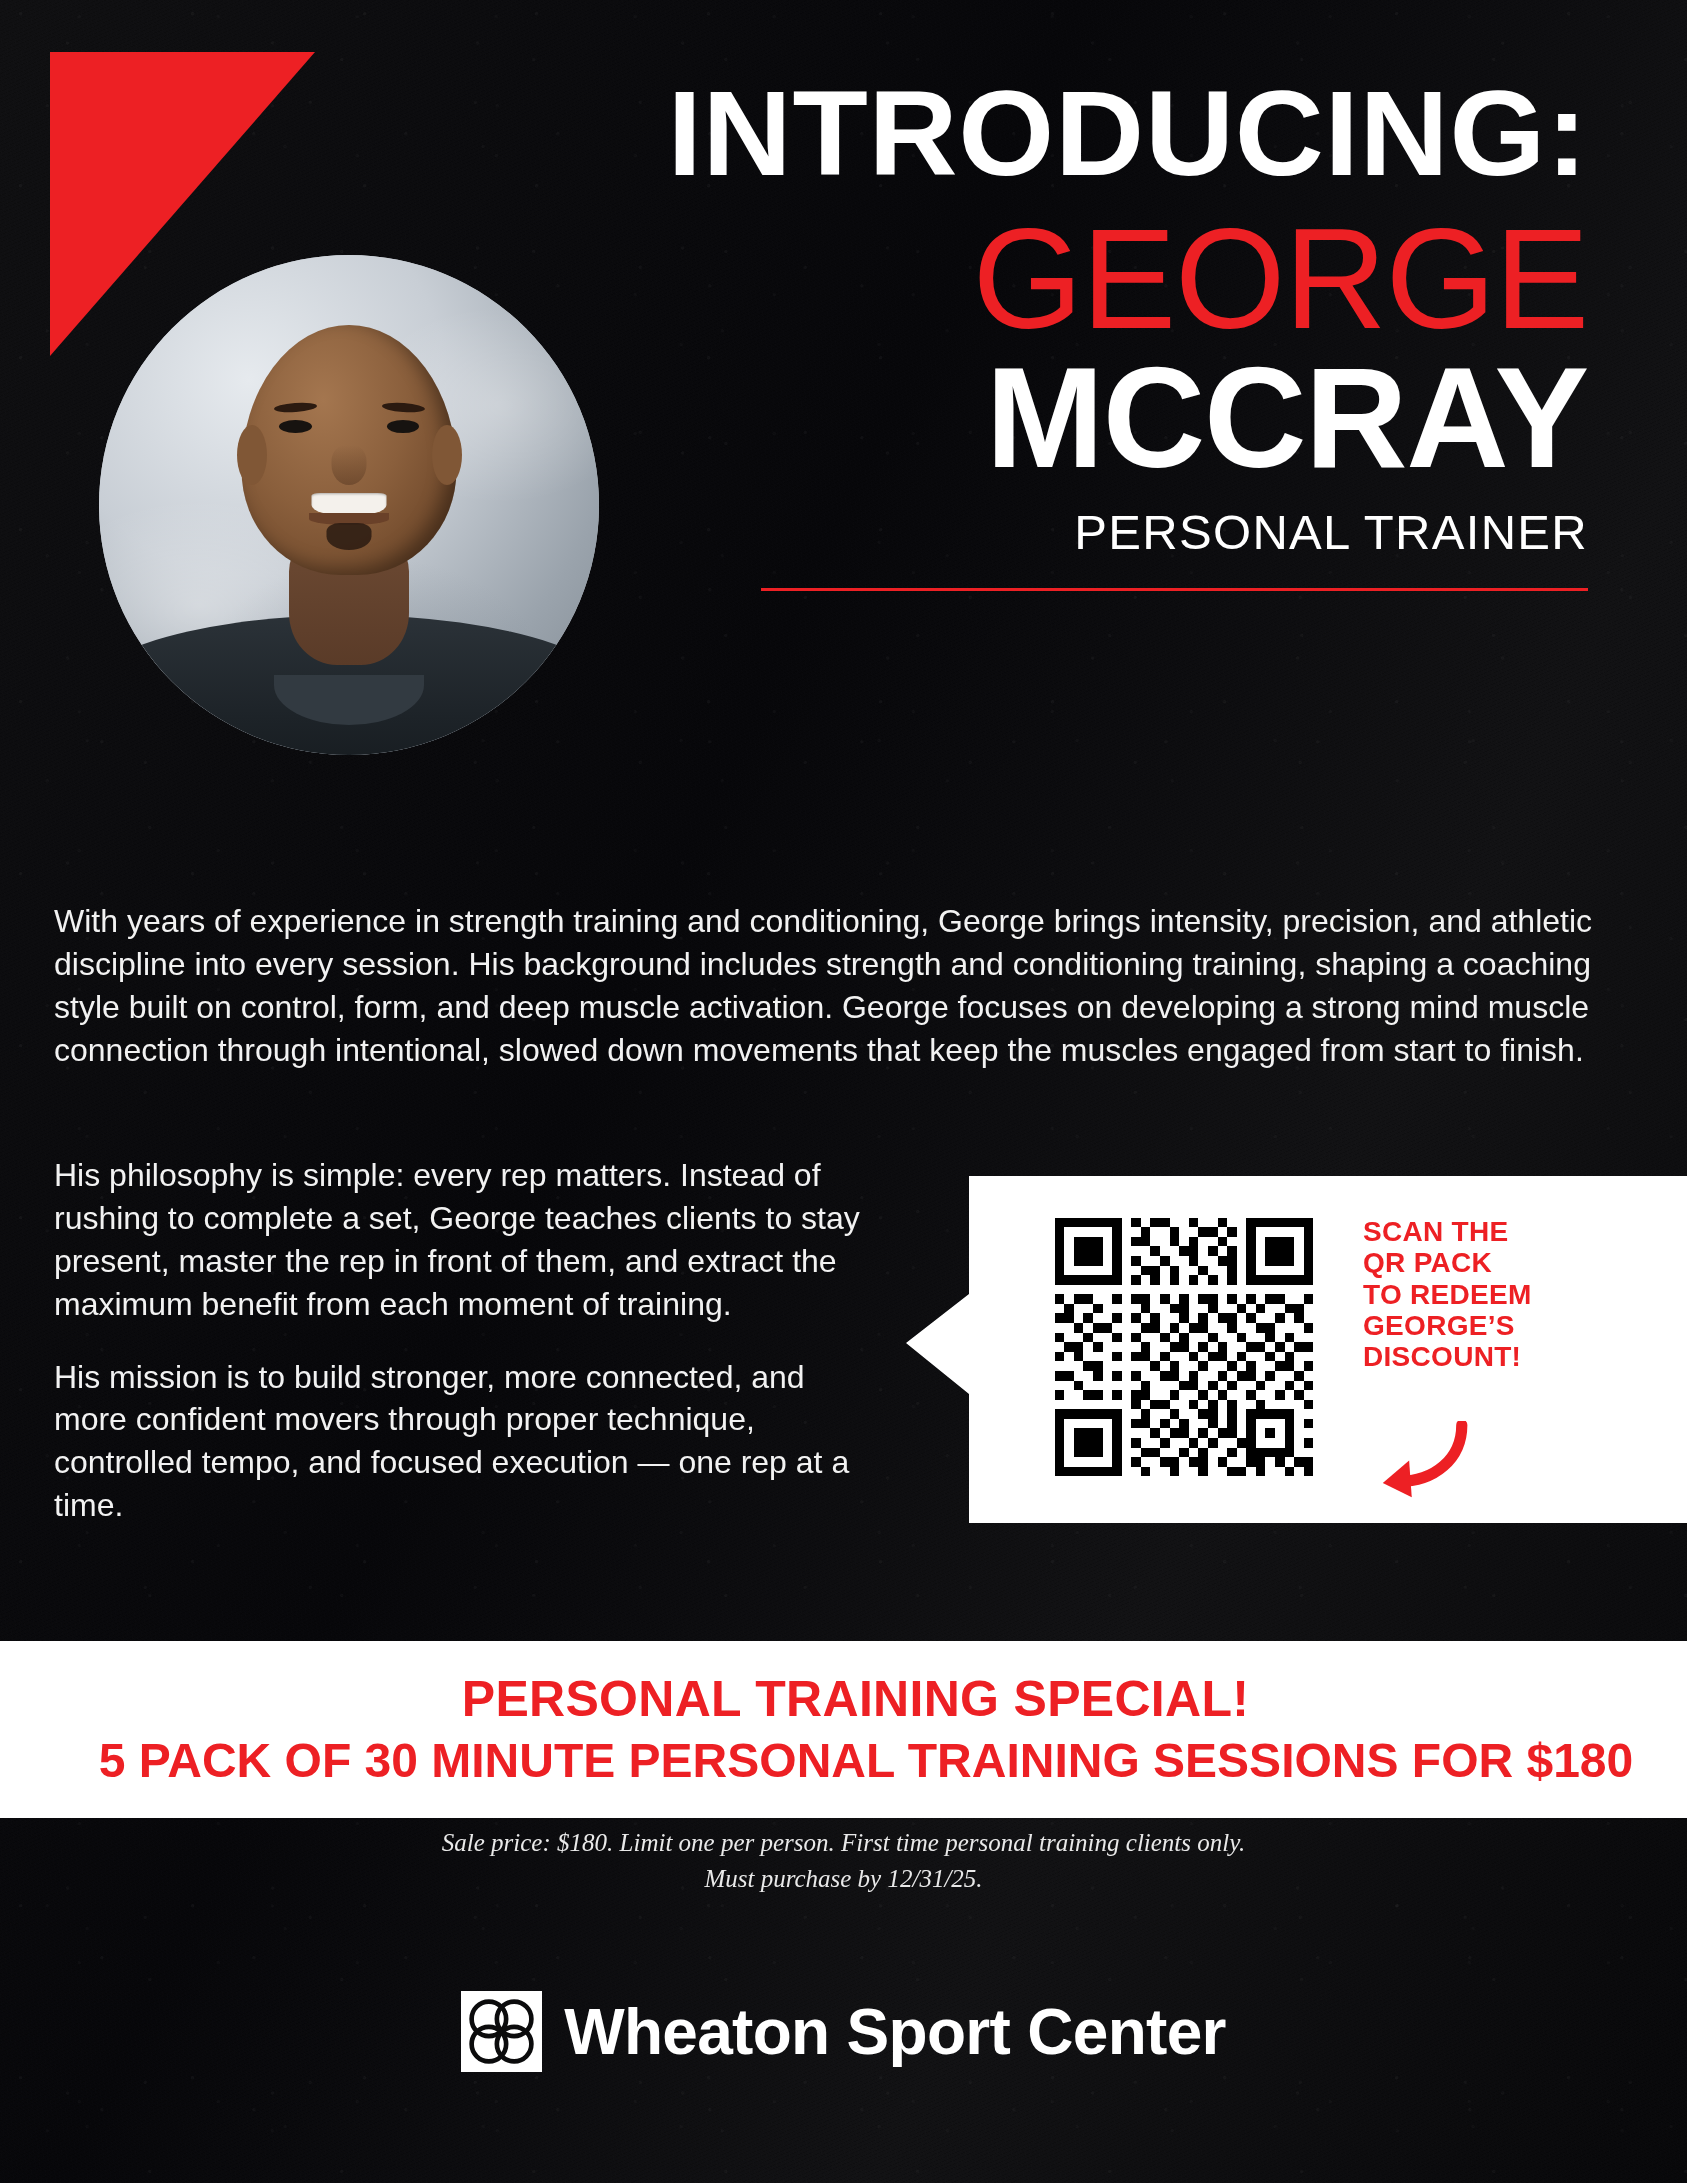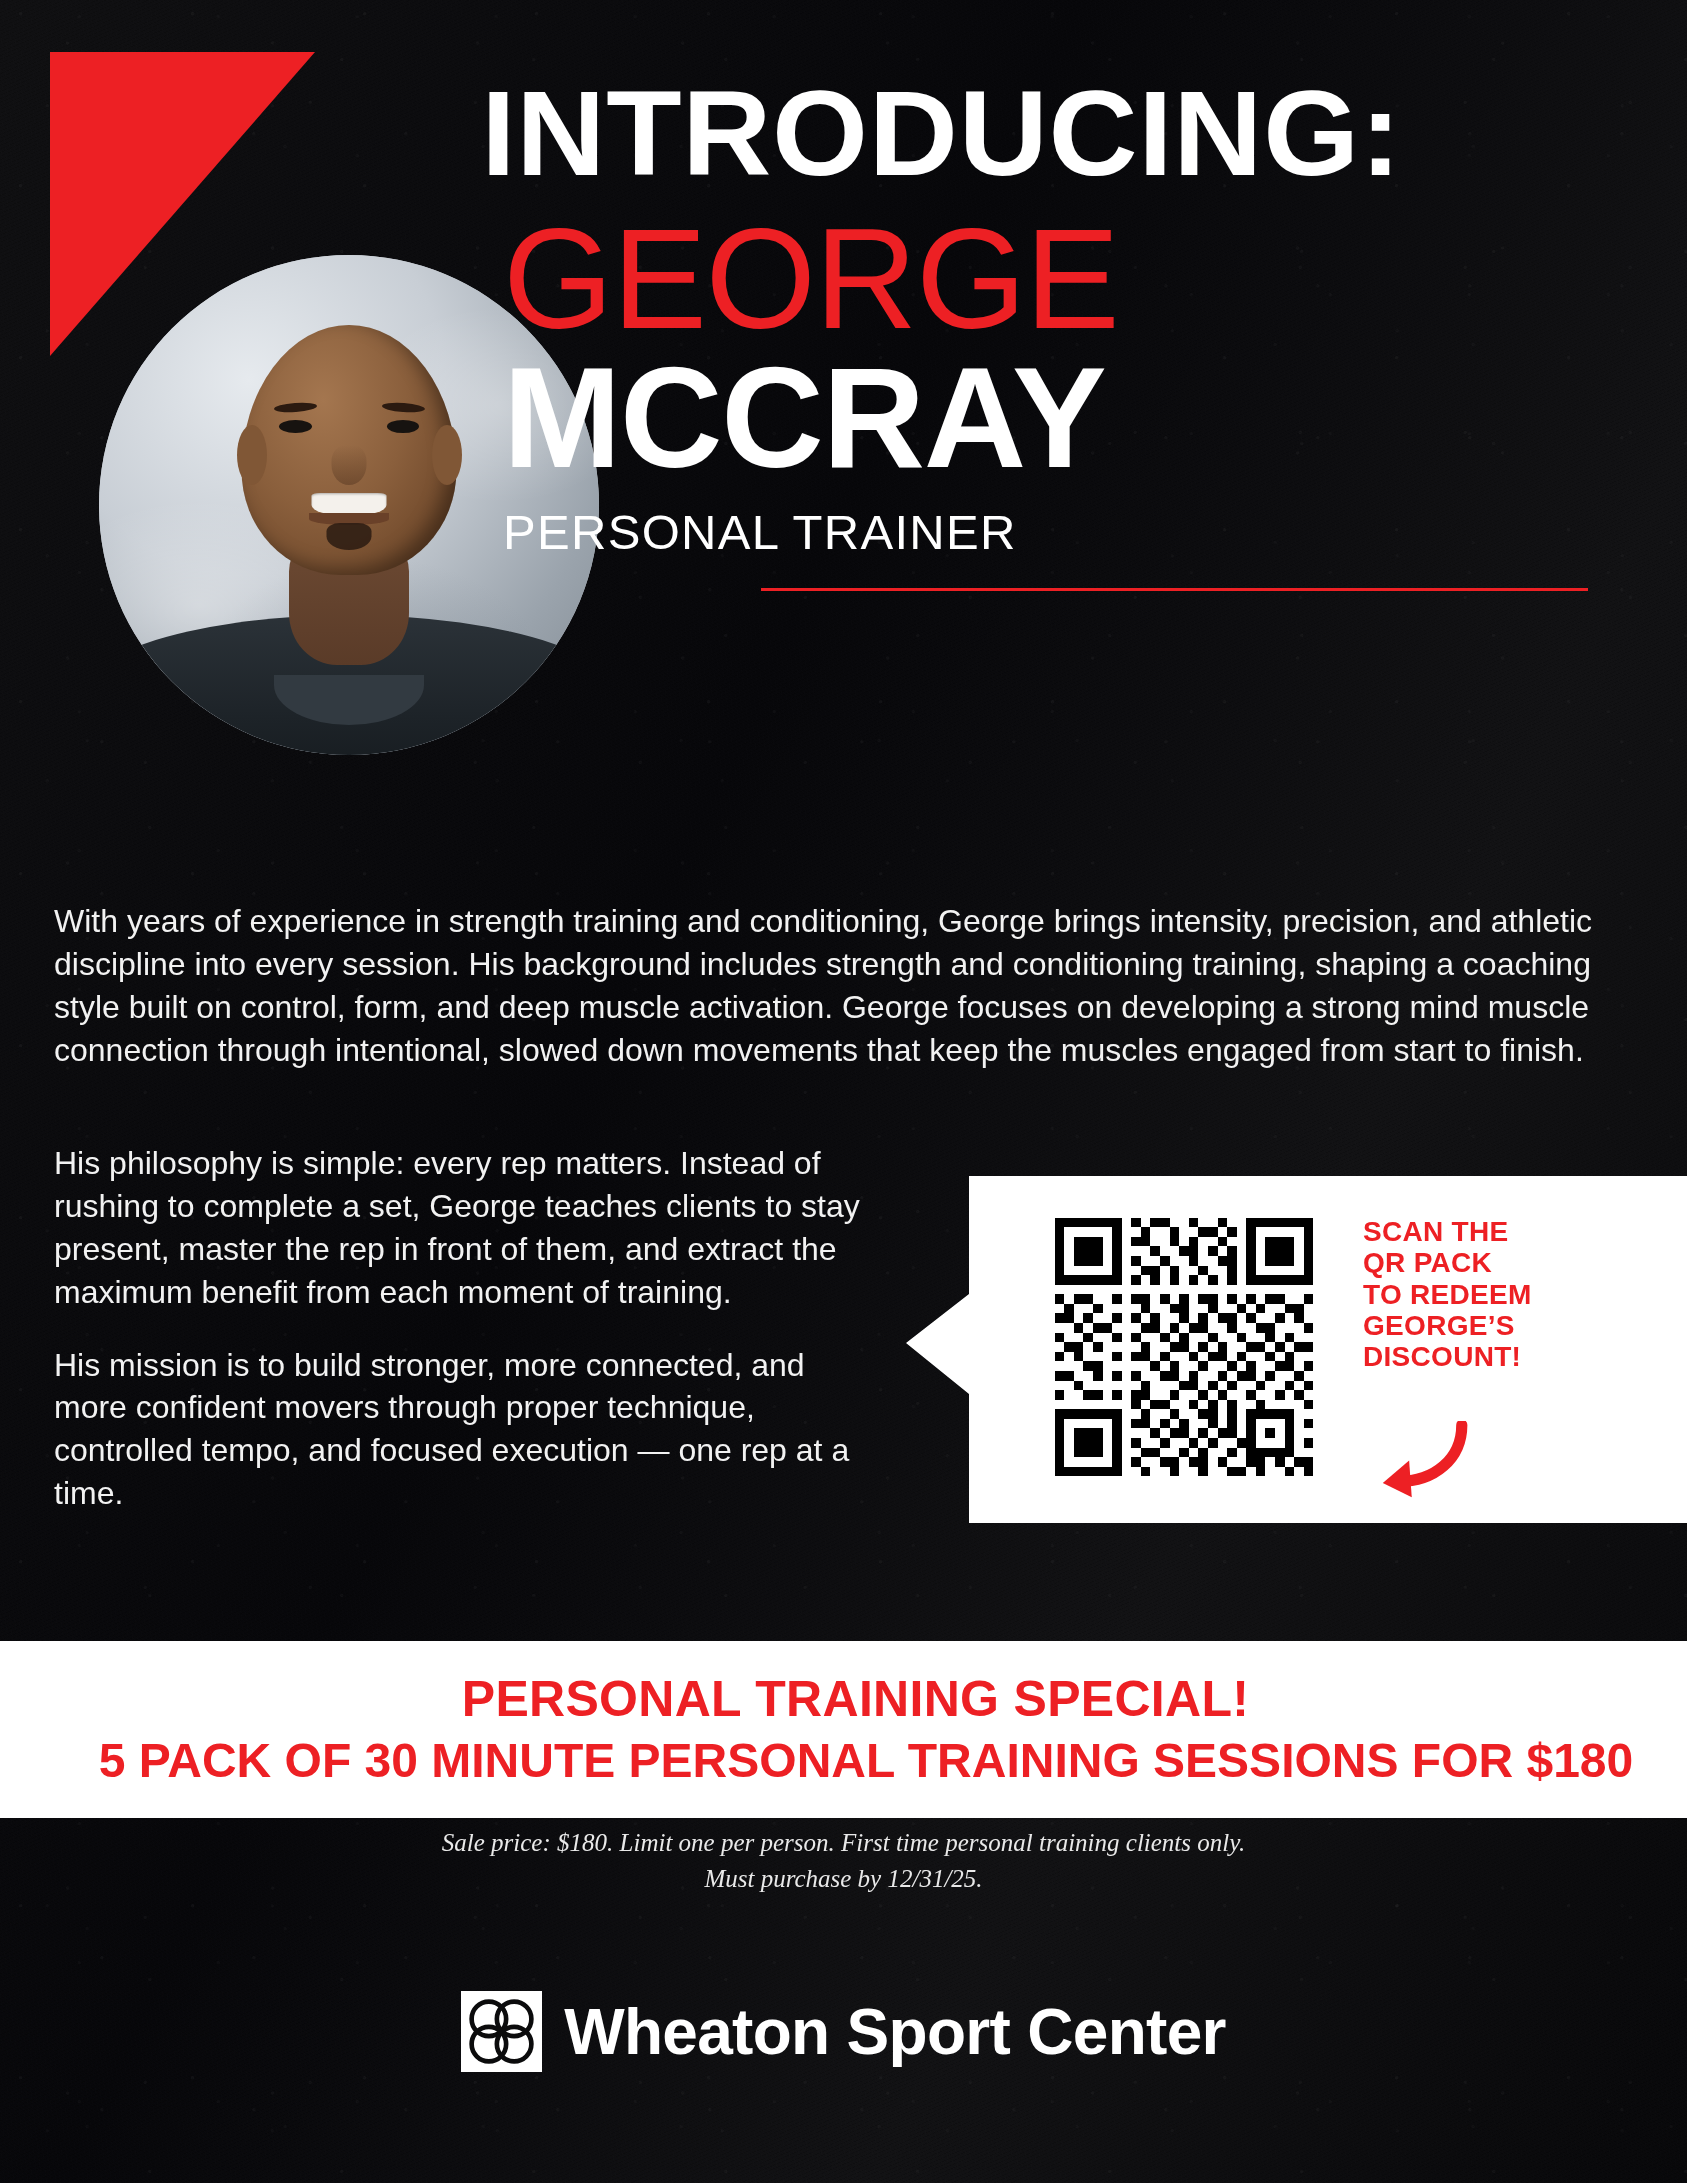--- a/index.html
+++ b/index.html
@@ -194,20 +194,21 @@
     border-radius: 30% 30% 50% 50%;
     opacity: 0.85;
   }
 
   
   .title-block {
     position: absolute;
     left: 503px;
     top: 73px;
     width: 1085px;
+    text-align: right;
   }
   .introducing {
     font-size: 121px;
     font-weight: 700;
     color: #ffffff;
     letter-spacing: 0.7px;
     line-height: 1.0;
     font-stretch: condensed;
     transform: scaleX(1.02);
     transform-origin: right center;
@@ -259,21 +260,21 @@
   }
   .body-narrow {
     position: absolute;
     left: 54px;
     top: 1138px;
     width: 827px;
     color: #f2f2f2;
     font-size: 32px;
     line-height: 1.34;
   }
-  .body-narrow p { margin: 4px 0 30px 0; }
+  .body-narrow p { margin: 16px 0 30px 0; }
   .body-wide p { margin: 0; }
 
   
   .qr-callout {
     position: absolute;
     left: 906px;
     top: 1176px;
     width: 782px;
     height: 347px;
   }

